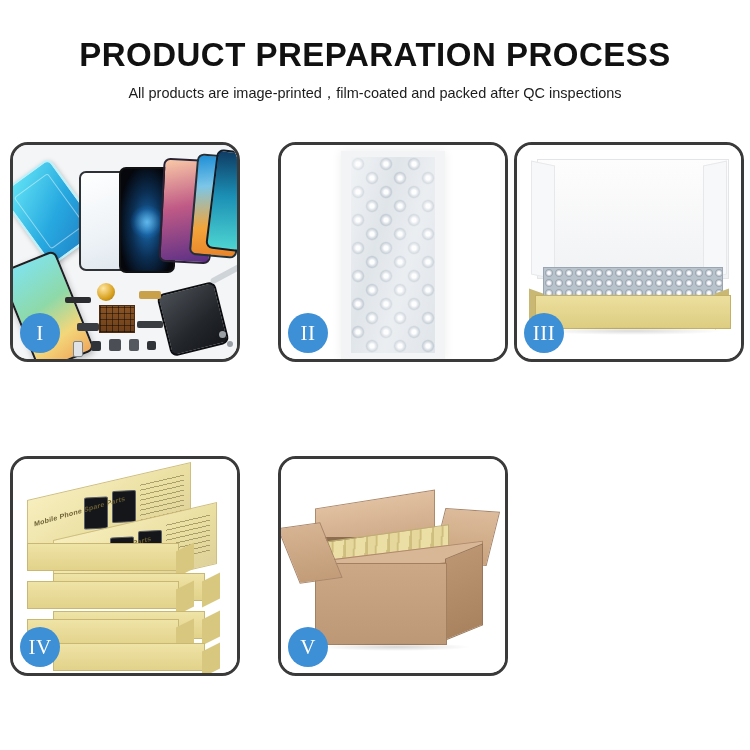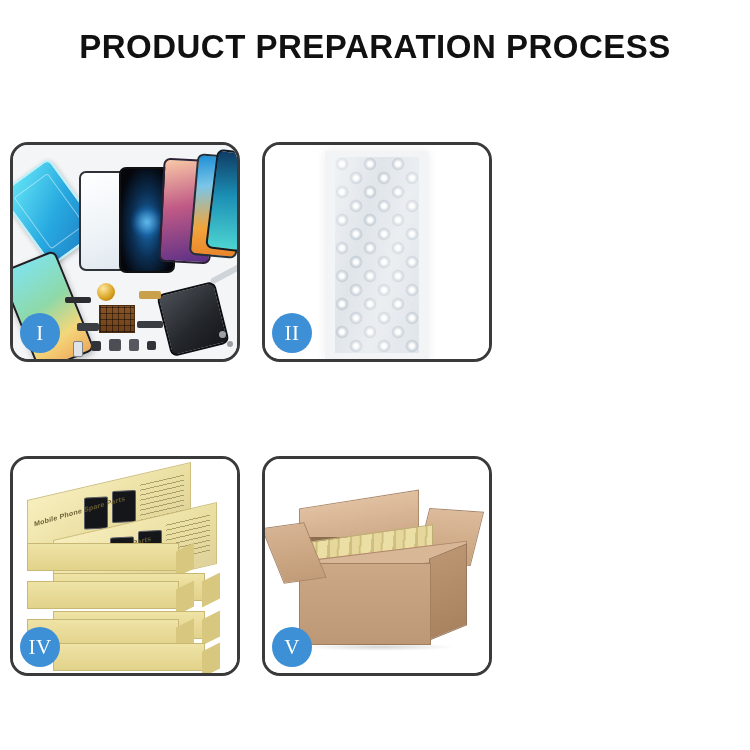--- a/index.html
+++ b/index.html
@@ -7,41 +7,41 @@
     width: 750px; height: 750px;
     background: #ffffff;
     font-family: "Liberation Sans", sans-serif;
     overflow: hidden;
   }
   .page { position: relative; width: 750px; height: 750px; background: #fff; }
 
   
   .header { position: absolute; left: 0; top: 0; width: 750px; text-align: center; }
   .title {
-    margin: 0; padding-top: 28px;
+    margin: 0; padding-top: 36px;
     font-size: 33px; font-weight: 700; letter-spacing: 0.5px;
     color: #111111; font-family: "Liberation Sans", sans-serif;
     white-space: nowrap;
   }
   .subtitle {
     margin: 0; padding-top: 10px;
     font-size: 14.5px; font-weight: 400; color: #1b1b1b;
     font-family: "Liberation Sans", sans-serif; white-space: nowrap;
   }
 
   
   .grid { position: absolute; left: 10px; top: 142px; width: 730px; height: 536px; }
   .panel {
     position: absolute; width: 230px; height: 220px;
     border: 3px solid #3a3a3a; border-radius: 18px;
     background: #fdfdfd; overflow: hidden;
     box-sizing: border-box;
   }
   .r1 { top: 0; } .r2 { top: 314px; }
-  .c1 { left: 0; } .c2 { left: 252px; } .c3 { left: 504px; }
+  .c1 { left: 0; } .c2 { left: 268px; } .c3 { left: 504px; }
 
   .stage { position: absolute; inset: 0; overflow: hidden; }
 
   .badge {
     position: absolute; left: 7px; bottom: 6px;
     width: 40px; height: 40px; border-radius: 50%;
     background: #3d8fd6; color: #ffffff;
     font-family: "Liberation Serif", serif;
     font-size: 21px; line-height: 40px; text-align: center;
     letter-spacing: 0.5px; z-index: 40;
@@ -227,20 +227,21 @@
   .s-shadow{position:absolute;left:30px;top:180px;width:160px;height:9px;
     background:radial-gradient(ellipse,rgba(0,0,0,.15),transparent 70%);}
 </style>
 </head>
 <body>
 
 <div class="page">
 
   <div class="header">
     <h1 class="title">PRODUCT PREPARATION PROCESS</h1>
+    <p class="subtitle">All products are image-printed，film-coated and packed after QC inspections</p>
   </div>
 
   <div class="grid">
 
     <div class="panel r1 c1">
       <div class="stage">
         <div class="p1bg"></div>
         <div class="ph a"></div>
         <div class="ph glass"></div>
         <div class="ph black"></div>
@@ -271,20 +272,34 @@
       <div class="stage">
         <div class="bw-bg"></div>
         <div class="bw-sleeve">
           <div class="bw-inner"></div>
           <div class="bw-sheen"></div>
         </div>
       </div>
       <div class="badge">II</div>
     </div>
 
+    <div class="panel r1 c3">
+      <div class="stage">
+        <div class="b3-bg"></div>
+        <div class="b3-lidback"></div>
+        <div class="b3-lidL"></div>
+        <div class="b3-lidR"></div>
+        <div class="b3-inner"></div>
+        <div class="b3-sideL"></div>
+        <div class="b3-sideR"></div>
+        <div class="b3-front"></div>
+        <div class="b3-shadow"></div>
+      </div>
+      <div class="badge">III</div>
+    </div>
 
     <div class="panel r2 c1">
       <div class="stage">
         <div class="b4-bg"></div>
         <div class="stack">
           <div class="lidtop" style="left:8px; top:4px;">
             <div class="scr s1"></div>
             <div class="scr s2"></div>
             <div class="lines"></div>
             <div class="lbl">Mobile Phone Spare Parts</div>

